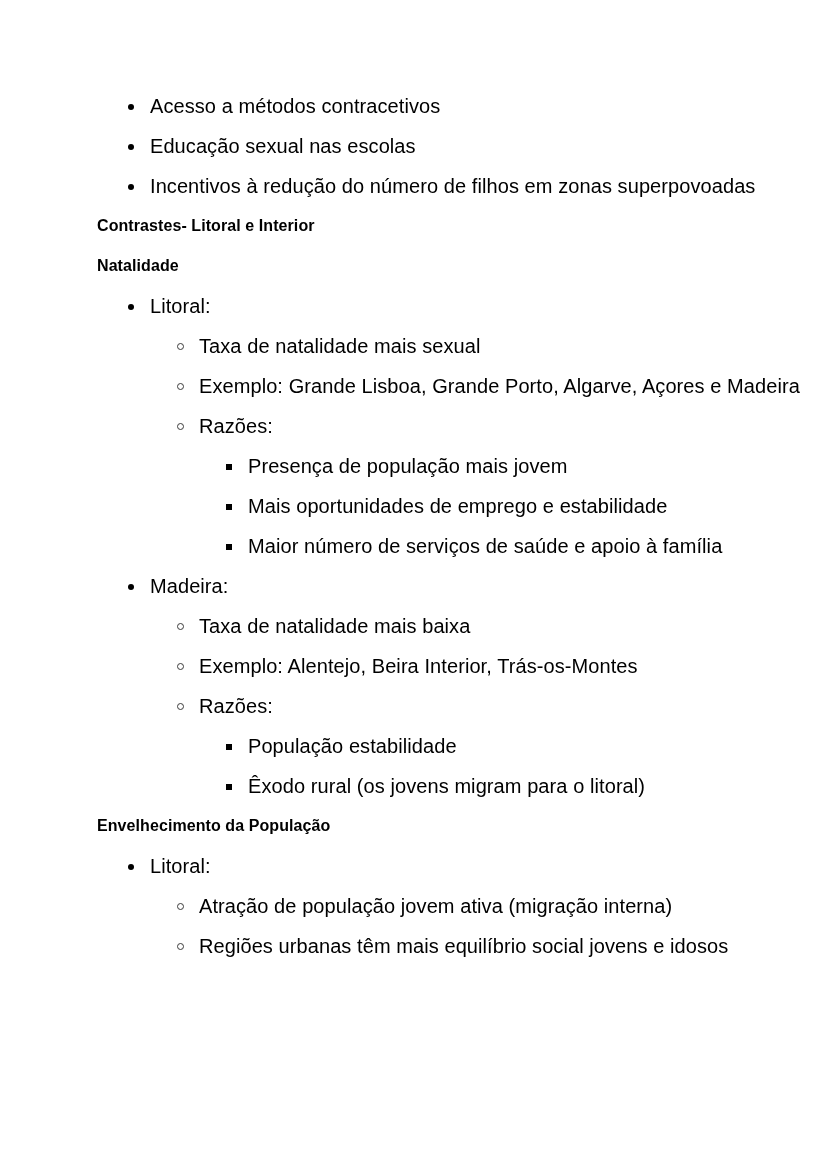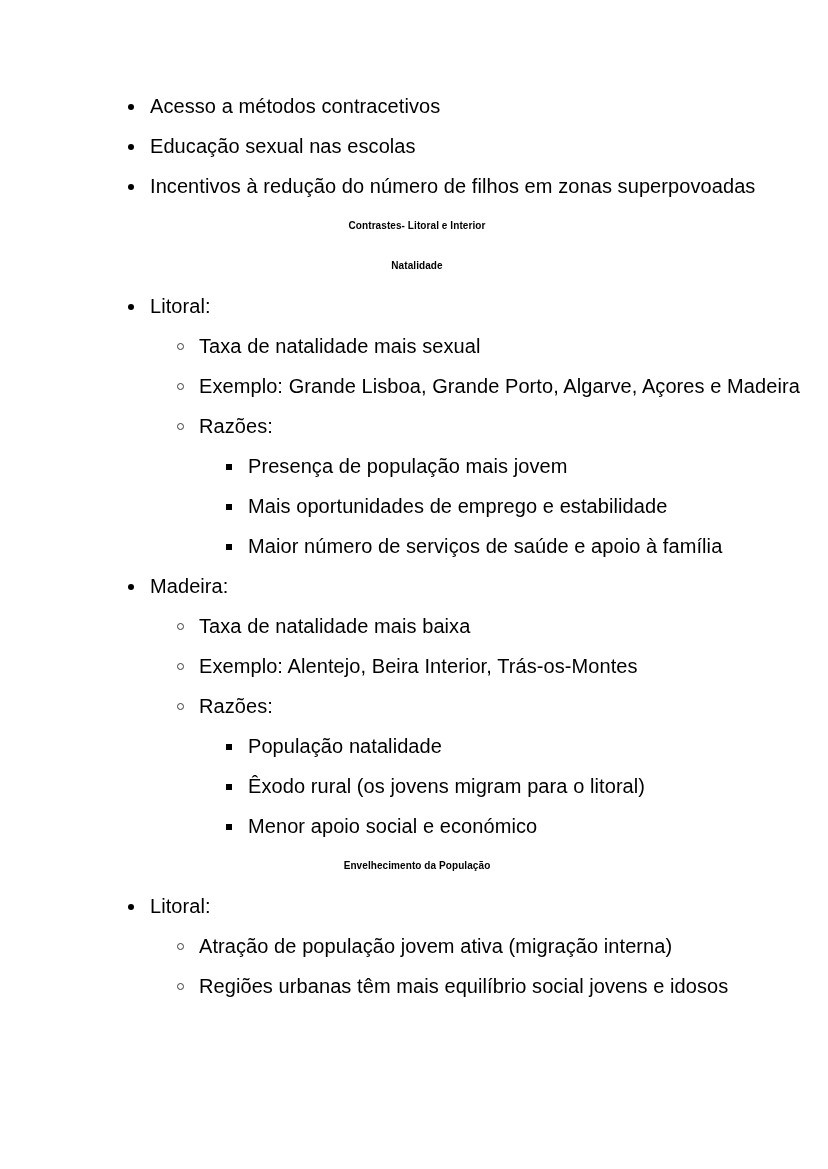--- a/index.html
+++ b/index.html
@@ -40,22 +40,21 @@
     height: 40px;
     line-height: 40px;
     font-size: 20px;
     white-space: nowrap;
     letter-spacing: 0.08px;
   }
 
   
   .heading {
     font-weight: bold;
-    font-size: 10px;
-    text-align: center;
+    font-size: 16px;
   }
 
   
   .lvl1 { padding-left: 53px; }
   .lvl2 { padding-left: 102px; }
   .lvl3 { padding-left: 151px; }
 
   .marker {
     position: absolute;
     top: 0;
@@ -121,21 +120,20 @@
       <div class="line lvl2"><span class="marker circle"></span><span class="txt"><span class="reg">Taxa de natalidade </span><span class="b">mais sexual</span></span></div>
       <div class="line lvl2"><span class="marker circle"></span><span class="txt">Exemplo: Grande Lisboa, Grande Porto, Algarve, Açores e Madeira</span></div>
       <div class="line lvl2"><span class="marker circle"></span><span class="txt"><span class="b">Razões:</span></span></div>
       <div class="line lvl3"><span class="marker square"></span><span class="txt">Presença de população mais jovem</span></div>
       <div class="line lvl3"><span class="marker square"></span><span class="txt">Mais oportunidades de emprego e estabilidade</span></div>
       <div class="line lvl3"><span class="marker square"></span><span class="txt">Maior número de serviços de saúde e apoio à família</span></div>
       <div class="line lvl1"><span class="marker disc"></span><span class="txt"><span class="b">Madeira</span><span class="reg">:</span></span></div>
       <div class="line lvl2"><span class="marker circle"></span><span class="txt"><span class="reg">Taxa de natalidade </span><span class="b">mais baixa</span></span></div>
       <div class="line lvl2"><span class="marker circle"></span><span class="txt">Exemplo: Alentejo, Beira Interior, Trás-os-Montes</span></div>
       <div class="line lvl2"><span class="marker circle"></span><span class="txt"><span class="b">Razões:</span></span></div>
-      <div class="line lvl3"><span class="marker square"></span><span class="txt">População natalidade</span></div>
+      <div class="line lvl3"><span class="marker square"></span><span class="txt">População estabilidade</span></div>
       <div class="line lvl3"><span class="marker square"></span><span class="txt">Êxodo rural (os jovens migram para o litoral)</span></div>
-      <div class="line lvl3"><span class="marker square"></span><span class="txt">Menor apoio social e económico</span></div>
       <div class="line heading"><span class="txt">Envelhecimento da População</span></div>
       <div class="line lvl1"><span class="marker disc"></span><span class="txt"><span class="b">Litoral</span><span class="reg">:</span></span></div>
       <div class="line lvl2"><span class="marker circle"></span><span class="txt">Atração de população jovem ativa (migração interna)</span></div>
       <div class="line lvl2"><span class="marker circle"></span><span class="txt">Regiões urbanas têm mais equilíbrio social jovens e idosos</span></div>
     </div>
 </div>
 
 </body></html>

